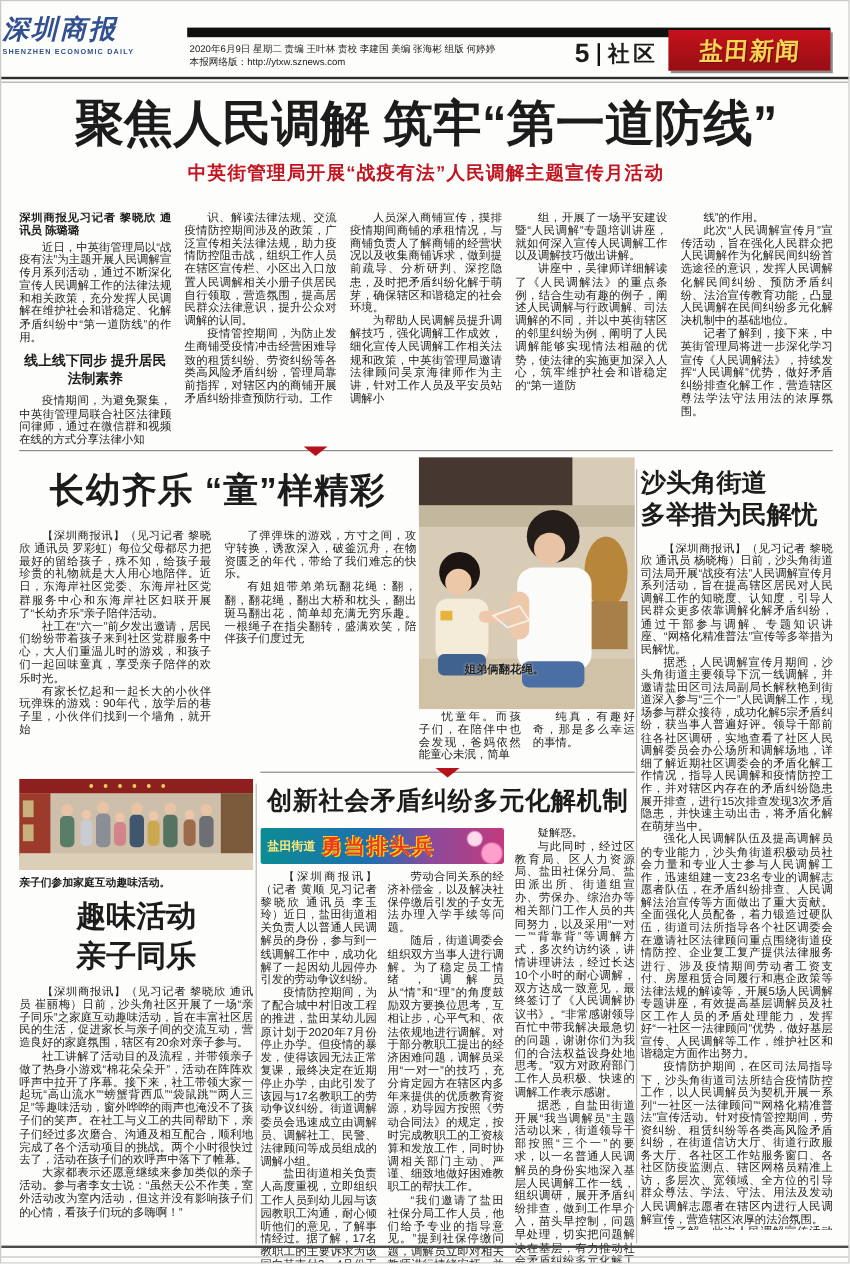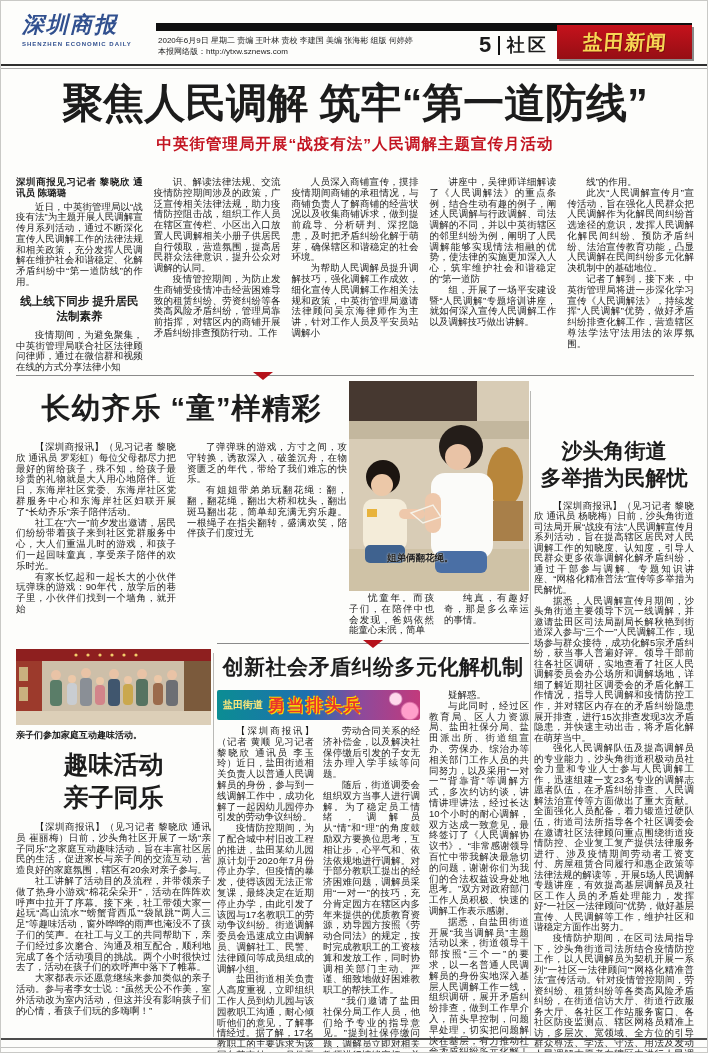--- a/index.html
+++ b/index.html
@@ -1,20 +1,20 @@
 <!DOCTYPE html>
 <html><head>
 <meta charset="utf-8">
 <style>
   html,body{margin:0;padding:0;background:#e9e9e7;}
   .page{position:relative;width:708px;height:1053px;background:#fdfdfb;
         font-family:"Liberation Sans","DejaVu Sans",sans-serif;color:#1c1c1c;
         overflow:hidden;border:1px solid #c9c9c6;box-sizing:border-box;margin:0 auto;}
   
-  .logo{position:absolute;left:21px;top:9px;width:140px;}
+  .logo{position:absolute;left:1px;top:9px;width:140px;}
   .logo-cn{font-size:22px;font-weight:bold;font-style:italic;color:#31508f;
            letter-spacing:2px;font-family:"Liberation Serif","DejaVu Serif",serif;}
   .logo-en{font-size:6px;color:#31508f;letter-spacing:1px;margin-top:1px;font-weight:bold;}
   .topbar{position:absolute;left:155px;top:22px;width:536px;height:8px;background:#101010;}
   .meta{position:absolute;left:157px;top:34px;font-size:8px;line-height:11px;color:#222;width:320px;}
   .pagesec{position:absolute;left:478px;top:31px;display:flex;align-items:center;gap:7px;}
   .pagenum{font-size:22px;font-weight:bold;}
   .psep{width:1.5px;height:19px;background:#111;}
   .secname{font-size:18px;font-weight:bold;letter-spacing:3px;}
   .masthead{position:absolute;left:556px;top:24px;width:135px;height:34px;
@@ -45,21 +45,21 @@
   .family-cols .ncol{flex:1;}
   .photo1{position:absolute;left:348px;top:380px;width:180px;height:210px;}
   .photo1 svg{display:block;}
   .photo1-cap{position:absolute;left:38px;bottom:26px;font-size:9.5px;font-weight:bold;color:#222;
               text-shadow:0 0 2px #f2ead8;}
   .family-cont{position:absolute;left:348px;top:592px;width:180px;display:flex;gap:10px;
                height:46px;overflow:hidden;font-size:9.5px;line-height:10.8px;text-align:justify;}
   .family-cont .ncol{flex:1;}
   
   .stj{position:absolute;left:533px;top:388px;width:160px;}
-  .stj-hl{font-size:21px;font-weight:900;text-align:center;line-height:1.3;margin-top:48px;}
+  .stj-hl{font-size:21px;font-weight:900;text-align:left;line-height:1.3;}
   .stj-body{margin-top:9px;font-size:9.5px;line-height:10.55px;text-align:justify;height:572px;overflow:hidden;}
   
   .inv{position:absolute;left:216px;top:652px;width:312px;}
   .inv-hl{font-size:21px;font-weight:900;text-align:center;letter-spacing:0.5px;}
   .inv-body{display:flex;gap:9px;margin-top:9px;}
   .inv-left{width:203px;}
   .banner{height:30px;border-radius:2px;display:flex;align-items:center;gap:5px;padding:0 6px;
           margin-bottom:6px;
           background:
             radial-gradient(circle at 88% 30%,#ffd9ec 0 3%,transparent 4%),
@@ -118,22 +118,22 @@
         </div>
       <div class="ncol">
           <div class="para">识、解读法律法规、交流疫情防控期间涉及的政策，广泛宣传相关法律法规，助力疫情防控阻击战，组织工作人员在辖区宣传栏、小区出入口放置人民调解相关小册子供居民自行领取，营造氛围，提高居民群众法律意识，提升公众对调解的认同。</div>
           <div class="para">疫情管控期间，为防止发生商铺受疫情冲击经营困难导致的租赁纠纷、劳资纠纷等各类高风险矛盾纠纷，管理局靠前指挥，对辖区内的商铺开展矛盾纠纷排查预防行动。工作</div>
         </div>
       <div class="ncol">
           <div class="para">人员深入商铺宣传，摸排疫情期间商铺的承租情况，与商铺负责人了解商铺的经营状况以及收集商铺诉求，做到提前疏导、分析研判、深挖隐患，及时把矛盾纠纷化解于萌芽，确保辖区和谐稳定的社会环境。</div>
           <div class="para">为帮助人民调解员提升调解技巧，强化调解工作成效，细化宣传人民调解工作相关法规和政策，中英街管理局邀请法律顾问吴京海律师作为主讲，针对工作人员及平安员站调解小</div>
         </div>
       <div class="ncol">
+          <div class="para">组，开展了一场平安建设暨“人民调解”专题培训讲座，就如何深入宣传人民调解工作以及调解技巧做出讲解。</div>
           <div class="para">讲座中，吴律师详细解读了《人民调解法》的重点条例，结合生动有趣的例子，阐述人民调解与行政调解、司法调解的不同，并以中英街辖区的邻里纠纷为例，阐明了人民调解能够实现情法相融的优势，使法律的实施更加深入人心，筑牢维护社会和谐稳定的“第一道防</div>
-          <div class="para">组，开展了一场平安建设暨“人民调解”专题培训讲座，就如何深入宣传人民调解工作以及调解技巧做出讲解。</div>
         </div>
       <div class="ncol">
           <div class="para">线”的作用。</div>
           <div class="para">此次“人民调解宣传月”宣传活动，旨在强化人民群众把人民调解作为化解民间纠纷首选途径的意识，发挥人民调解化解民间纠纷、预防矛盾纠纷、法治宣传教育功能，凸显人民调解在民间纠纷多元化解决机制中的基础地位。</div>
           <div class="para">记者了解到，接下来，中英街管理局将进一步深化学习宣传《人民调解法》，持续发挥“人民调解”优势，做好矛盾纠纷排查化解工作，营造辖区尊法学法守法用法的浓厚氛围。</div>
         </div>
     </div>
   </div>
 
   <div class="hdiv" style="left:15px;top:374px;width:678px;">

